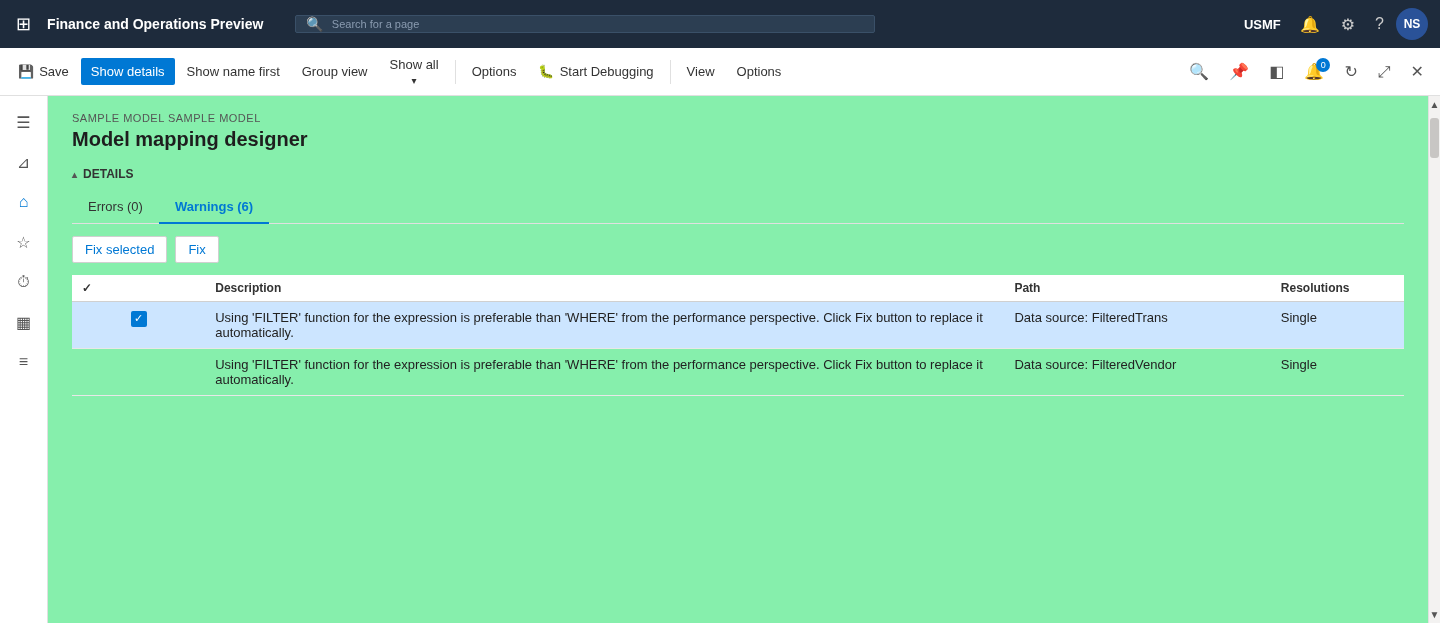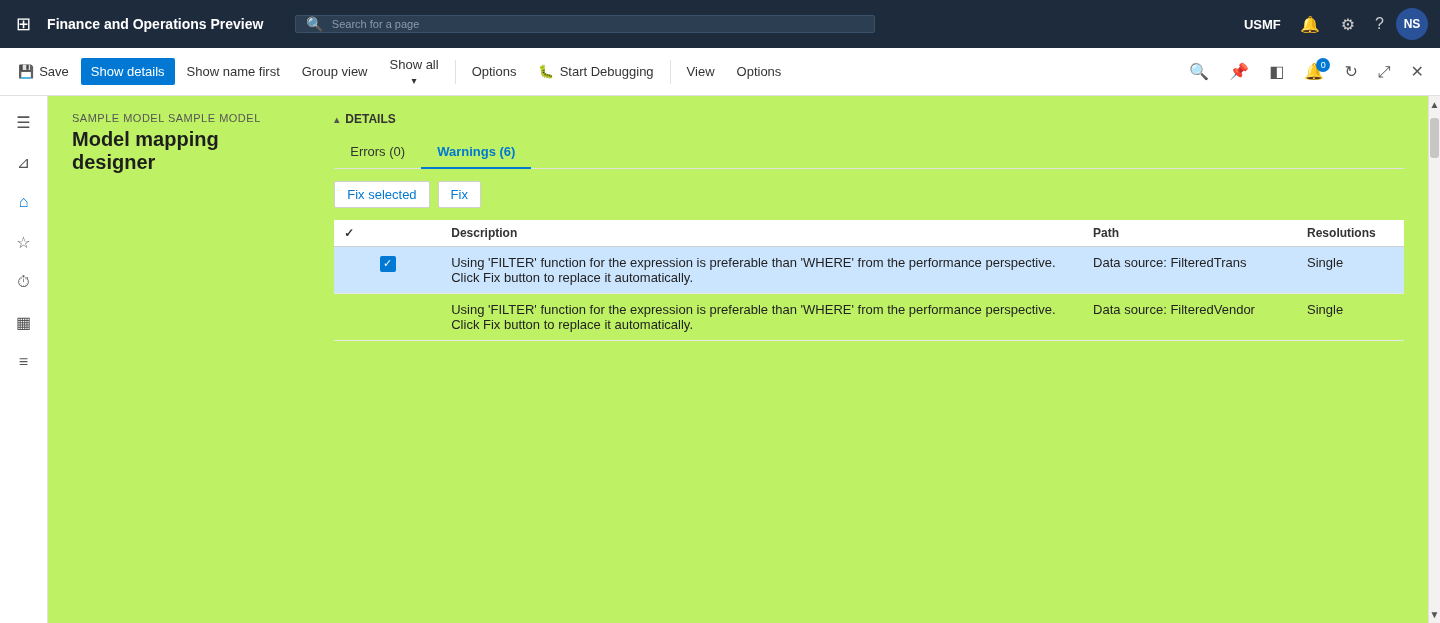--- a/index.html
+++ b/index.html
@@ -146,22 +146,23 @@
       border-radius: 2px;
       cursor: pointer;
       color: #555;
       font-size: 16px;
     }
     .sidebar-icon.active { color: #0078d4; }
 
     
     .content-area {
       flex: 1;
-      background: #bef264;
-      display: flex;
+      background: #86efac;
+      display: flex;
+      flex-direction: column;
       overflow: hidden;
     }
 
     
     .breadcrumb-area {
       padding: 16px 24px 0;
     }
     .breadcrumb-text {
       font-size: 11px;
       color: #555;

